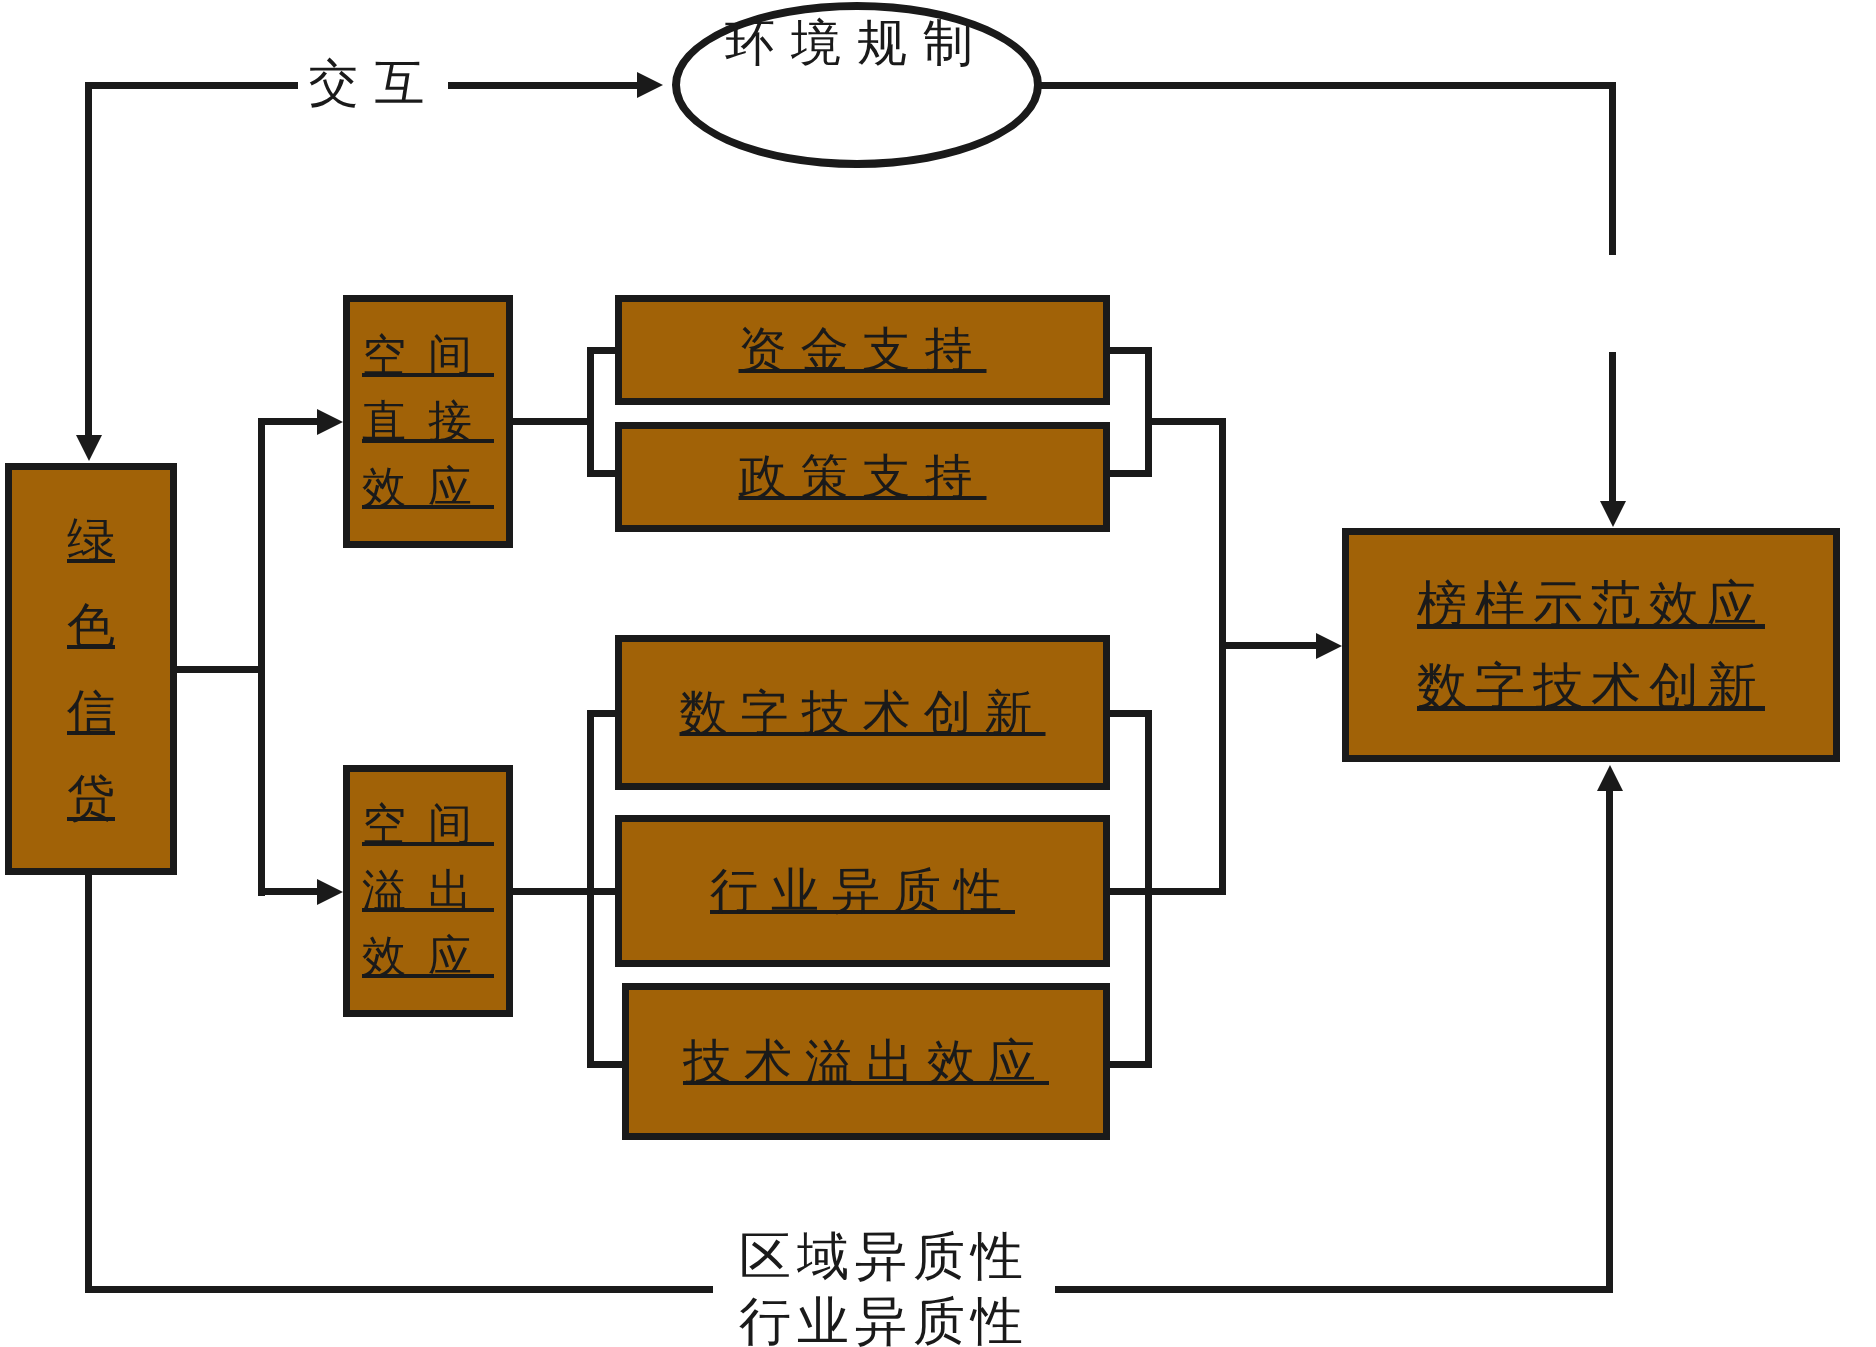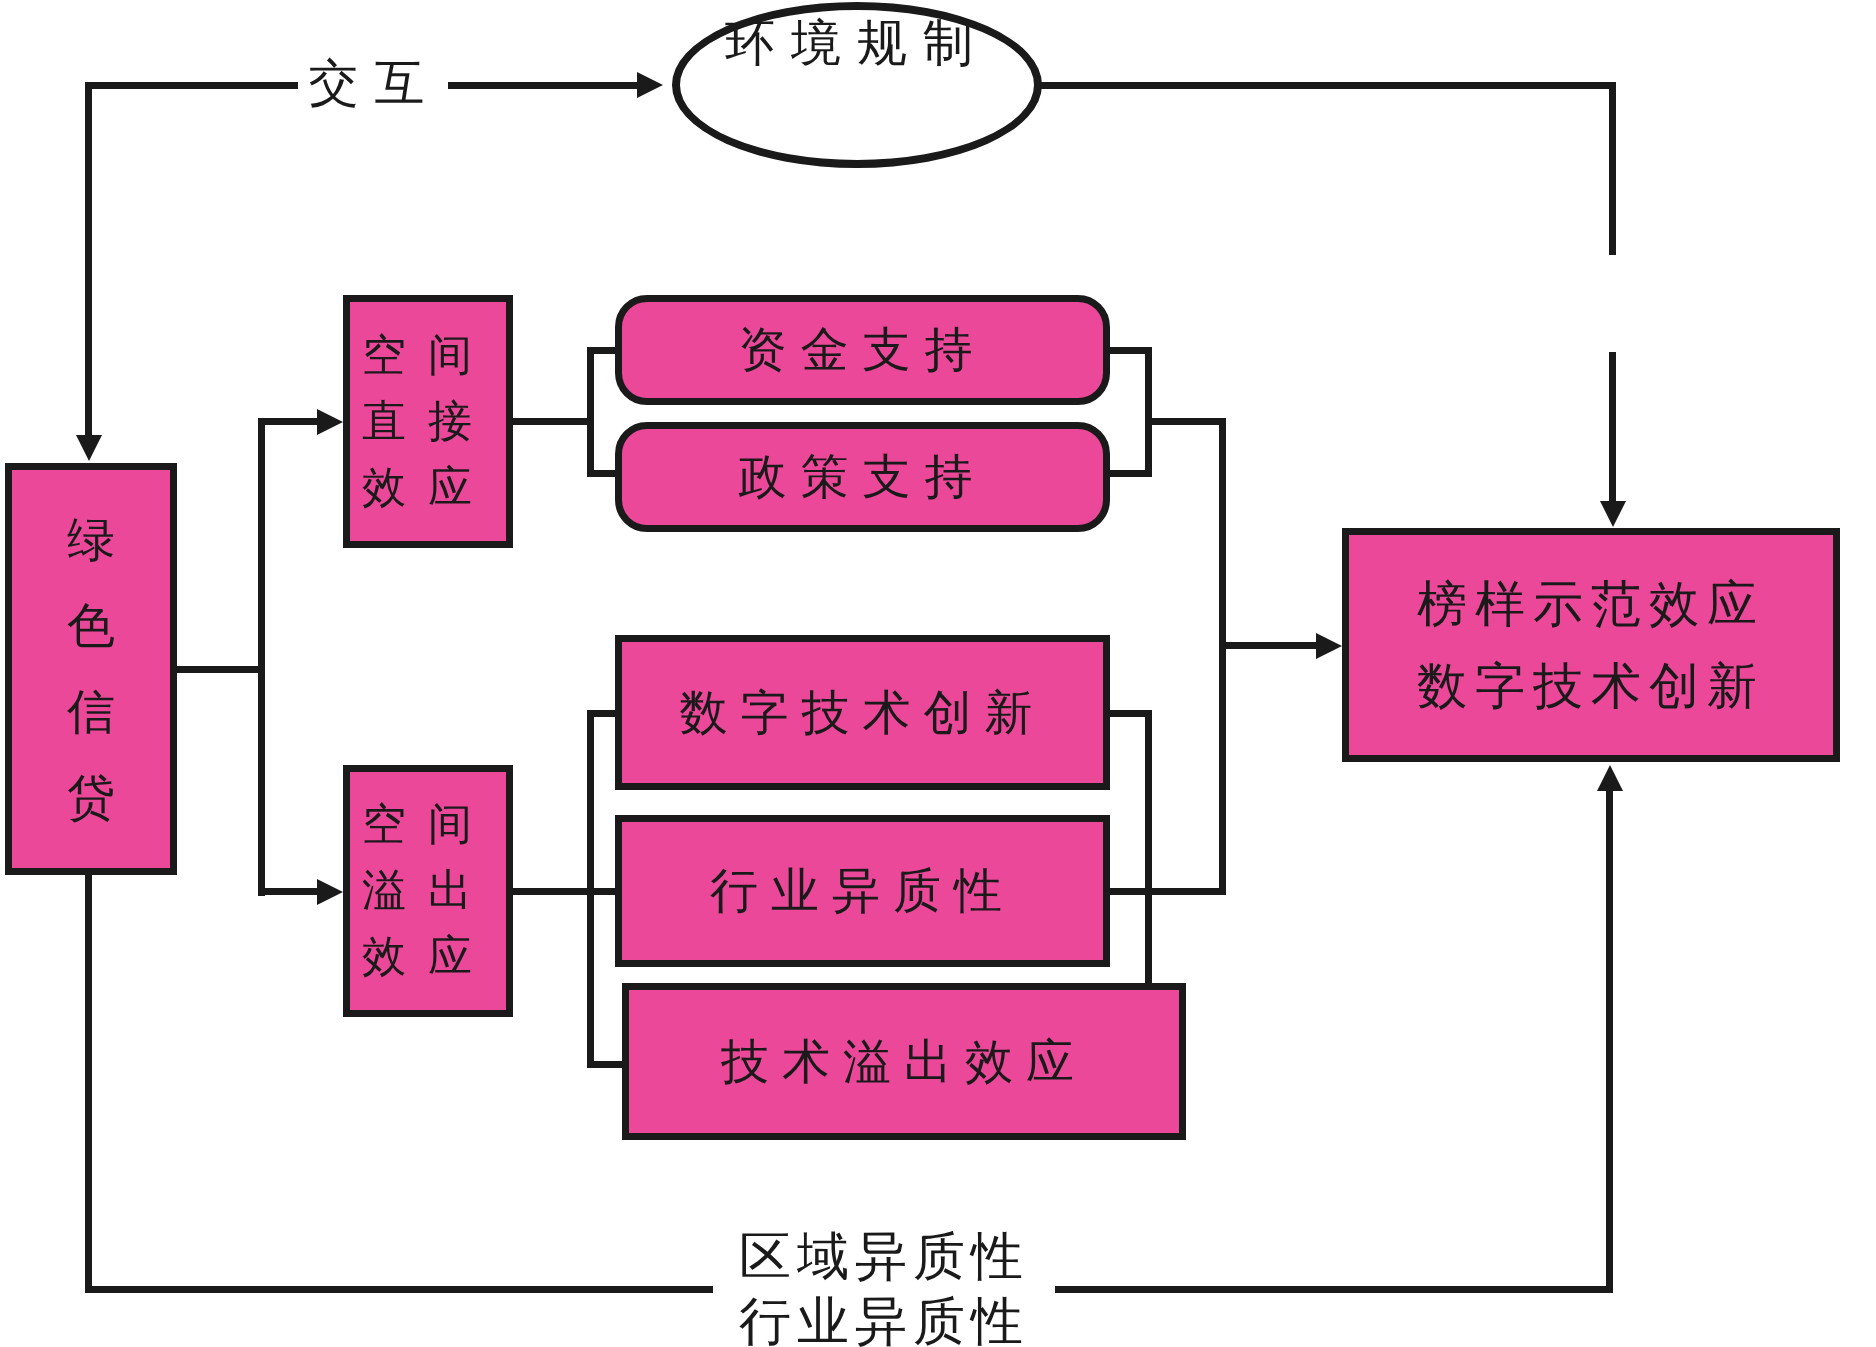--- a/index.html
+++ b/index.html
@@ -9,40 +9,41 @@
     background:#ffffff;
     font-family:"Liberation Serif","DejaVu Serif",serif;
     color:#1a1a1a;
     overflow:hidden;
   }
   .line{position:absolute;background:#1a1a1a;}
   .box{
     position:absolute;
     border:7px solid #1a1a1a;
     box-sizing:border-box;
-    background:#ec4899;
+    background:#a16207;
     display:flex;align-items:center;justify-content:center;
     text-align:left;
+    text-decoration:underline;
   }
   .ellipse{
     position:absolute;
     border:8px solid #1a1a1a;
     border-radius:50%;
     box-sizing:border-box;
     background:#ffffff;
     display:flex;justify-content:center;
   }
   .lbl{position:absolute;text-align:center;white-space:nowrap;}
   .arrow{position:absolute;width:0;height:0;}
   .arrow.right{border-top:13px solid transparent;border-bottom:13px solid transparent;border-left:26px solid #1a1a1a;}
   .arrow.down{border-left:13px solid transparent;border-right:13px solid transparent;border-top:26px solid #1a1a1a;}
   .arrow.up{border-left:13px solid transparent;border-right:13px solid transparent;border-bottom:26px solid #1a1a1a;}
 
   .t-ellipse{font-size:50px;letter-spacing:16px;}
-  .t-support{font-size:48px;letter-spacing:14px;border-radius:32px;}
+  .t-support{font-size:48px;letter-spacing:14px;}
   .t-spill{font-size:48px;letter-spacing:13px;}
   .t-small3 div{font-size:44px;line-height:66px;letter-spacing:22px;}
   .t-big div{font-size:50px;line-height:82px;letter-spacing:8px;}
   .t-vert{flex-direction:column;justify-content:space-evenly;padding:16px 0;font-size:48px;}
   .t-edge{font-size:50px;}
   .t-bottom{font-size:52px;letter-spacing:6px;line-height:62px;}
 </style>
 </head>
 <body>
 
@@ -125,21 +126,21 @@
   </div>
 
   <div class="box t-spill" style="left:615px;top:635px;width:495px;height:155px;">
     <span>数字技术创新</span>
   </div>
 
   <div class="box t-spill" style="left:615px;top:815px;width:495px;height:152px;">
     <span>行业异质性</span>
   </div>
 
-  <div class="box t-spill" style="left:622px;top:983px;width:564px;height:157px;">
+  <div class="box t-spill" style="left:622px;top:983px;width:488px;height:157px;">
     <span>技术溢出效应</span>
   </div>
 
   <div class="box t-big" style="left:1342px;top:528px;width:498px;height:234px;flex-direction:column;">
     <div>榜样示范效应</div>
     <div>数字技术创新</div>
   </div>
 
   <div class="lbl t-edge" style="left:302px;top:50px;width:145px;letter-spacing:16px;">
     <span>交互</span>

